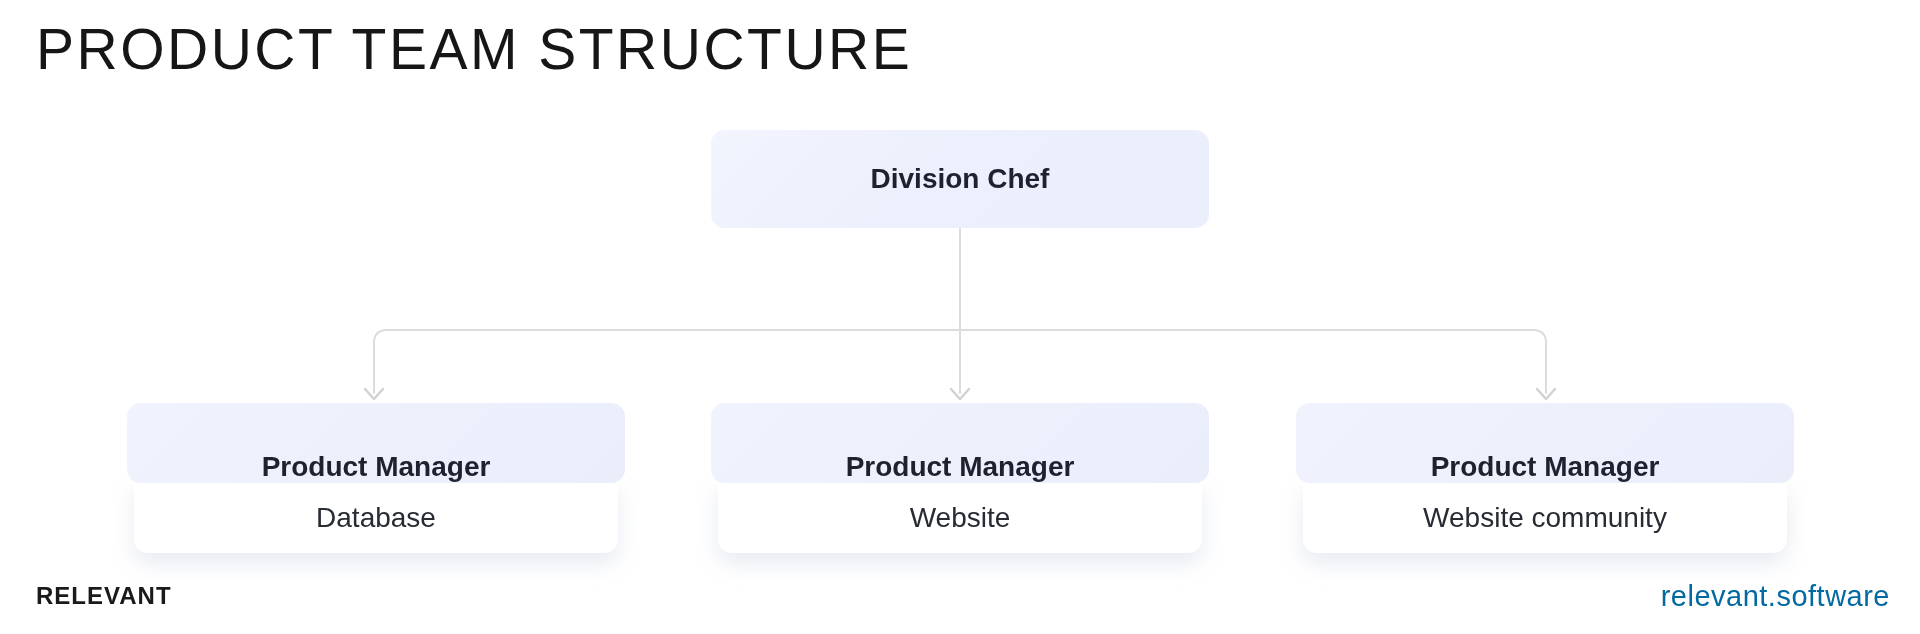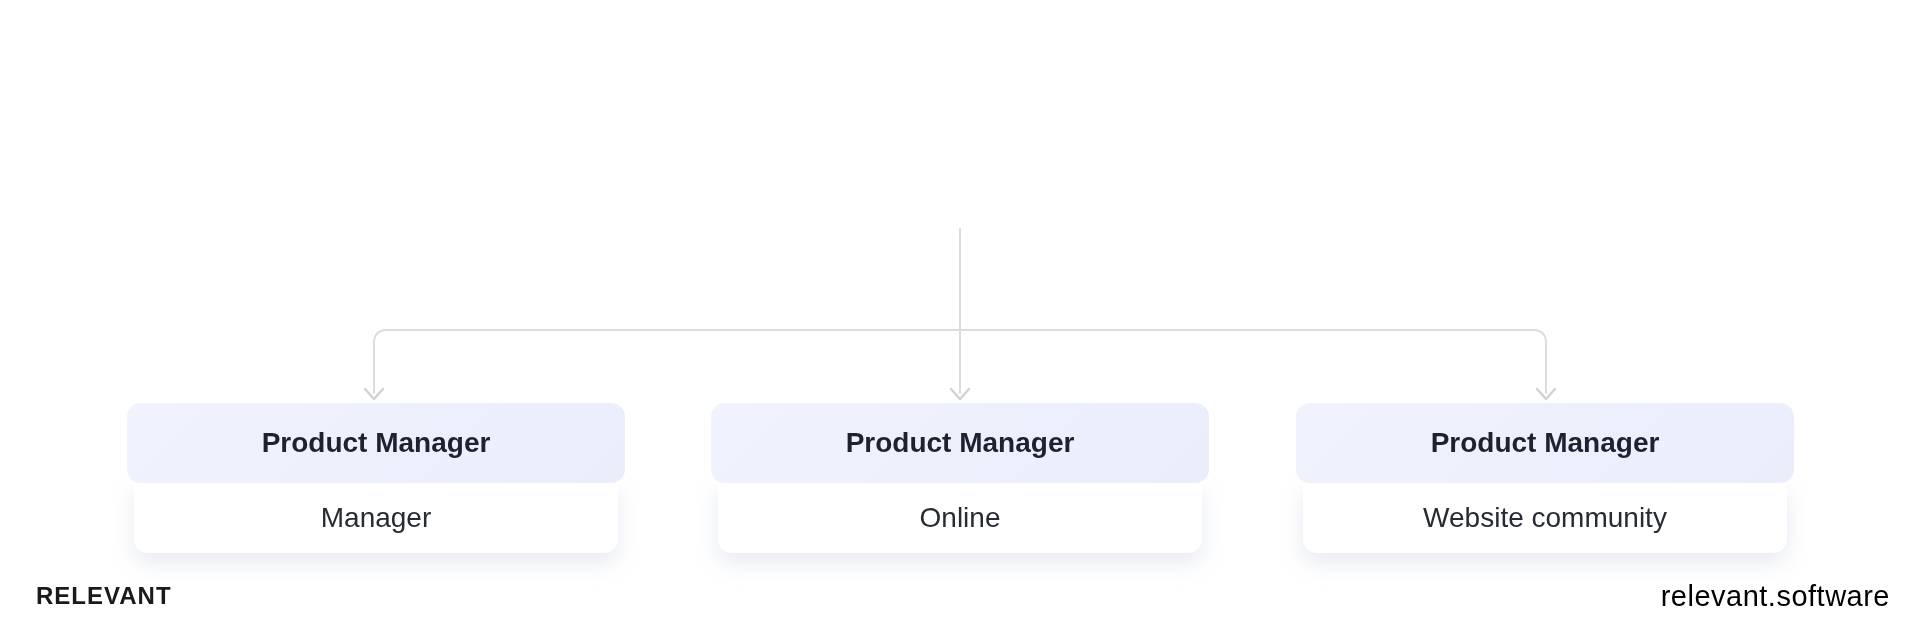--- a/index.html
+++ b/index.html
@@ -53,21 +53,21 @@
     width: 498px;
   }
   .card.pos-0 { left: 127px; }
   .card.pos-1 { left: 711px; }
   .card.pos-2 { left: 1296px; }
   .card-header {
     height: 80px;
     border-radius: 14px;
     background: linear-gradient(135deg, #f0f3fd 0%, #eaeefb 100%);
     display: flex;
-    align-items: center;
+    align-items: flex-end;
     justify-content: center;
     font-size: 28px;
     font-weight: 700;
     color: #1d222e;
     position: relative;
     z-index: 2;
   }
   .card-body {
     height: 70px;
     margin: 0 7px;
@@ -92,56 +92,60 @@
     letter-spacing: 1px;
     color: #1a1a1a;
   }
   .website {
     position: absolute;
     right: 30px;
     top: 580px;
     font-size: 29px;
     font-weight: 400;
     letter-spacing: 0.5px;
-    color: #000000;
+    color: #0369a1;
   }
 </style>
 </head>
 <body>
 
 <div id="canvas">
 
+  <div class="title">PRODUCT TEAM STRUCTURE</div>
 
   <svg class="connectors" viewBox="0 0 1920 634" xmlns="http://www.w3.org/2000/svg">
 
     <path d="M960 229 L960 393" stroke="#dcdcdc" stroke-width="2" fill="none" stroke-linecap="round"></path>
 
     <path d="M374 393 L374 343 Q374 330 387 330 L1533 330 Q1546 330 1546 343 L1546 393" stroke="#dcdcdc" stroke-width="2" fill="none" stroke-linecap="round"></path>
 
     <path d="M365 389 L374 399 L383 389" stroke="#d2d2d2" stroke-width="2.5" fill="none" stroke-linecap="round" stroke-linejoin="round"></path>
     <path d="M951 389 L960 399 L969 389" stroke="#d2d2d2" stroke-width="2.5" fill="none" stroke-linecap="round" stroke-linejoin="round"></path>
     <path d="M1537 389 L1546 399 L1555 389" stroke="#d2d2d2" stroke-width="2.5" fill="none" stroke-linecap="round" stroke-linejoin="round"></path>
   </svg>
 
+  <div class="node-root">
+    <span>Division Chef</span>
+  </div>
 
   <div class="card pos-0">
     <div class="card-header">
       <span>Product Manager</span>
     </div>
     <div class="card-body">
-      <span>Manager</span>
+      <span>Database</span>
     </div>
   </div>
 
   <div class="card pos-1">
     <div class="card-header">
       <span>Product Manager</span>
     </div>
     <div class="card-body">
-      <span>Online</span>
+      <span>Website</span>
     </div>
   </div>
 
   <div class="card pos-2">
     <div class="card-header">
       <span>Product Manager</span>
     </div>
     <div class="card-body">
       <span>Website community</span>
     </div>

